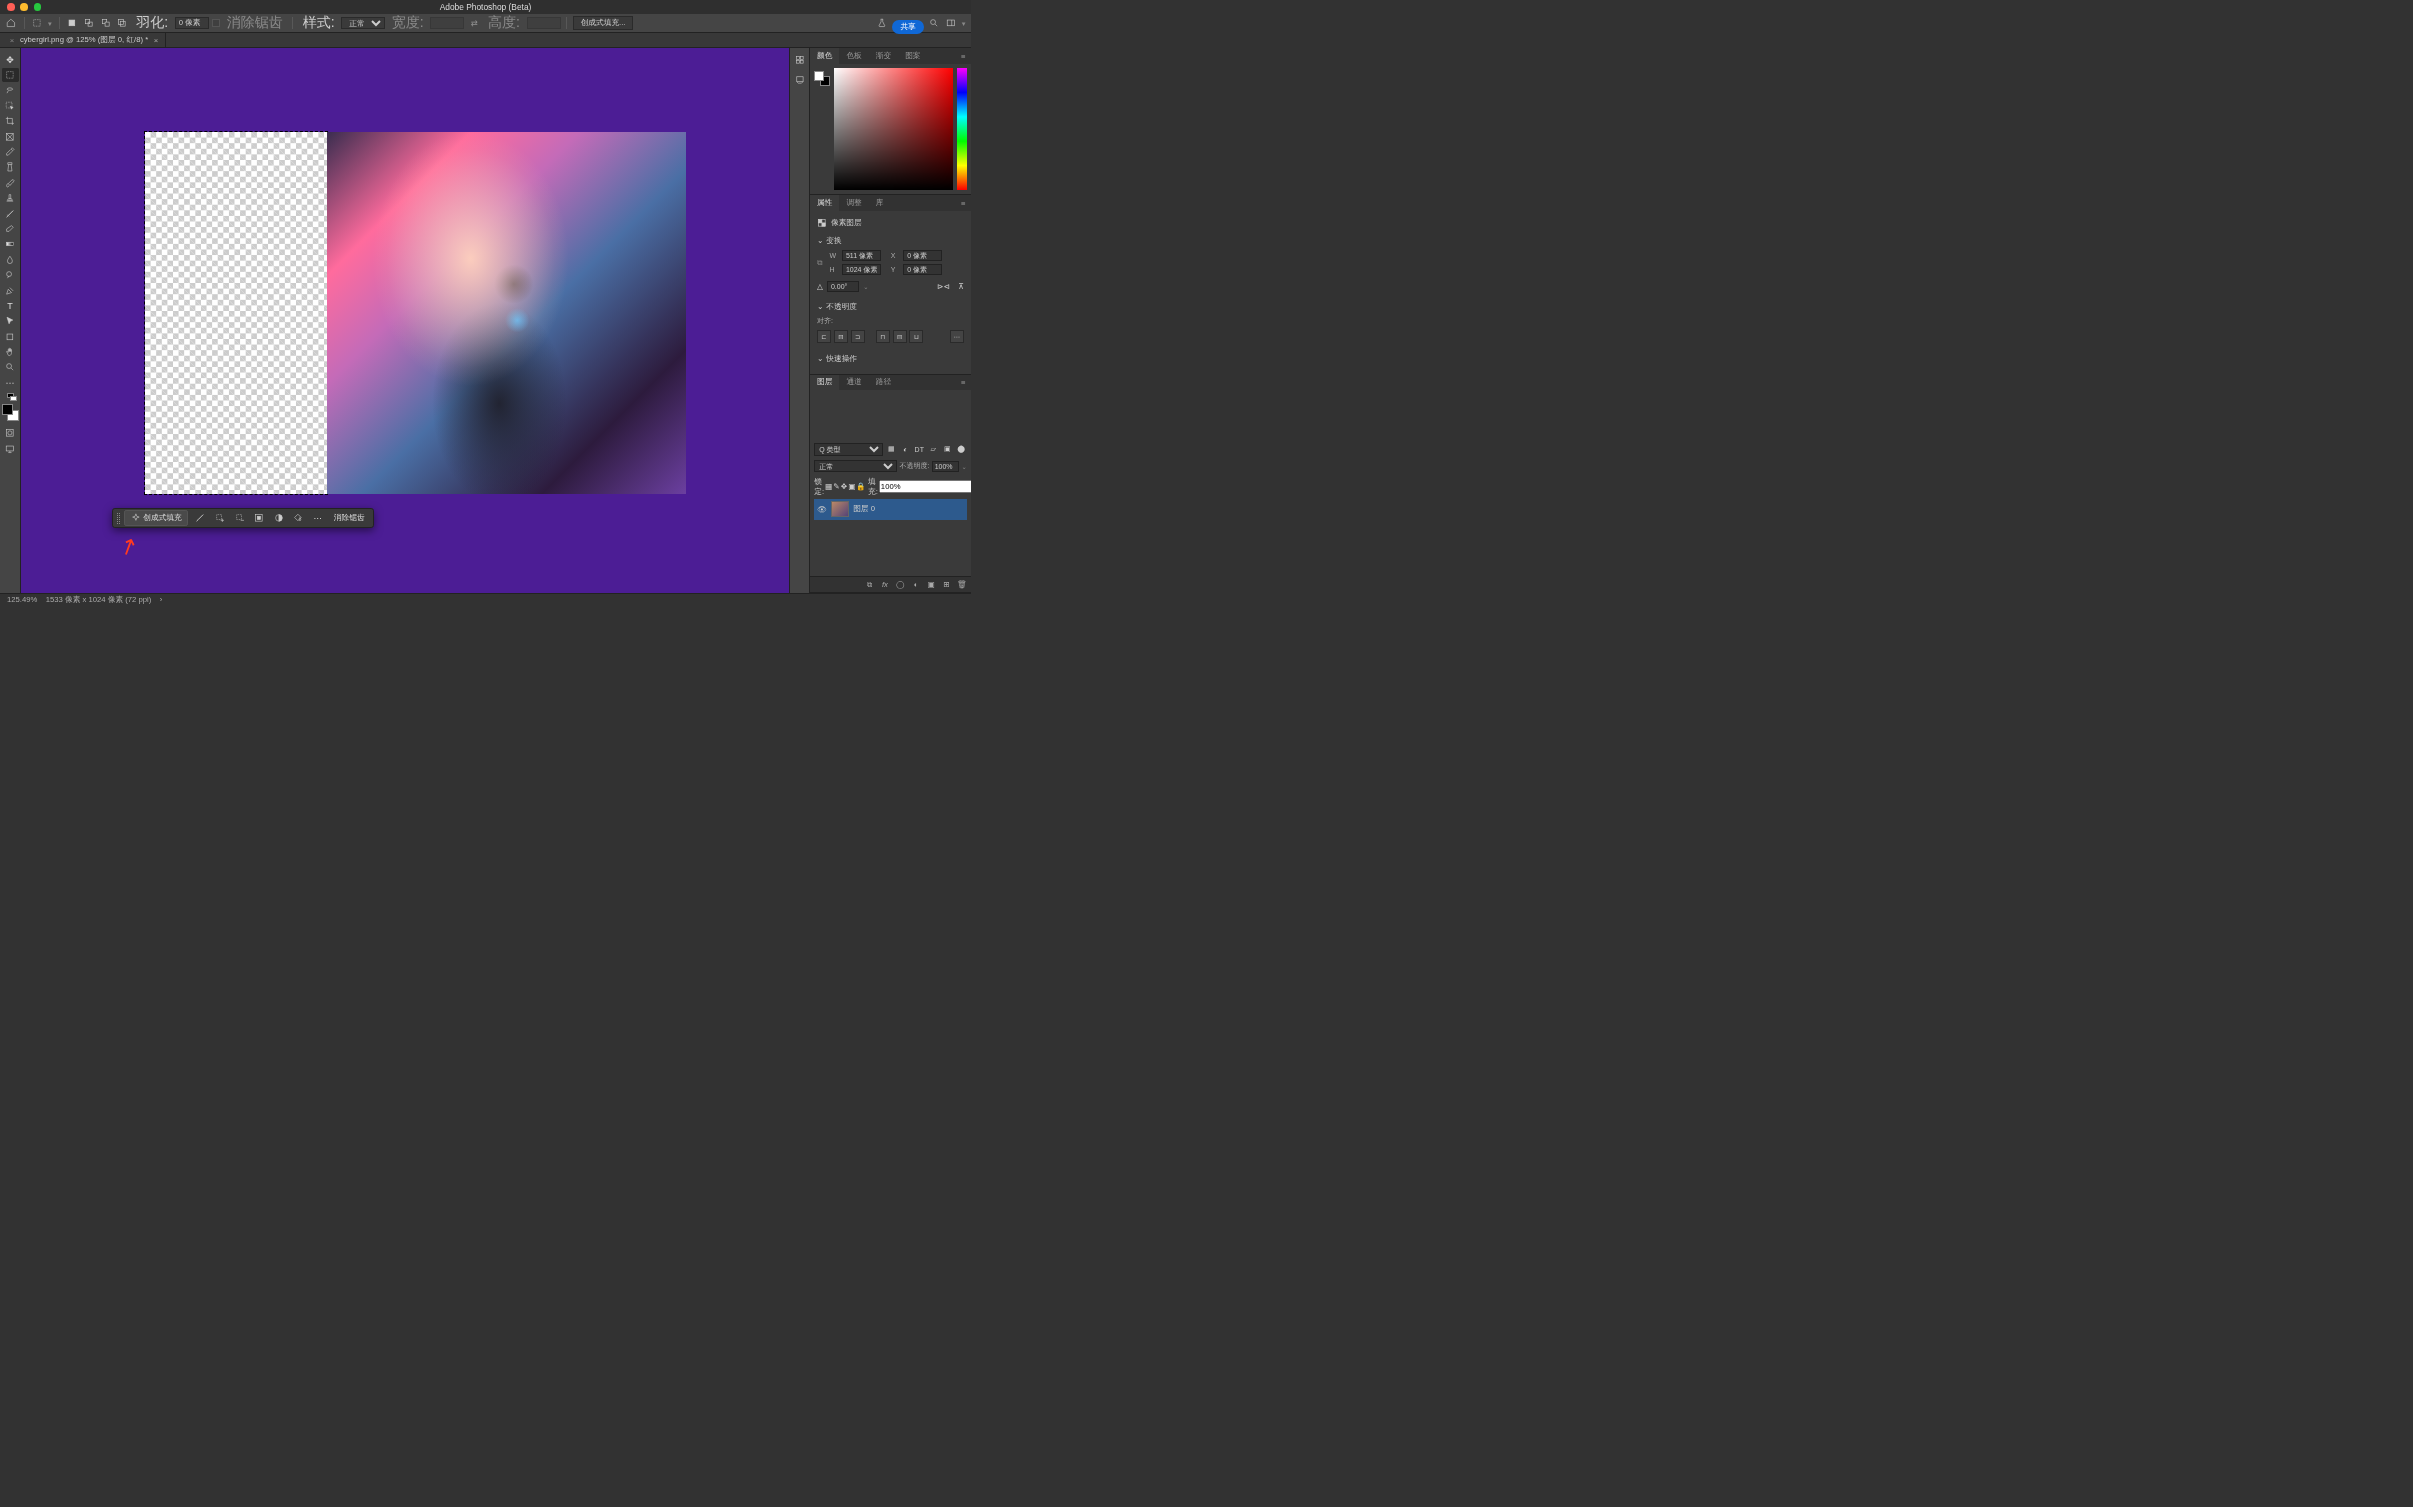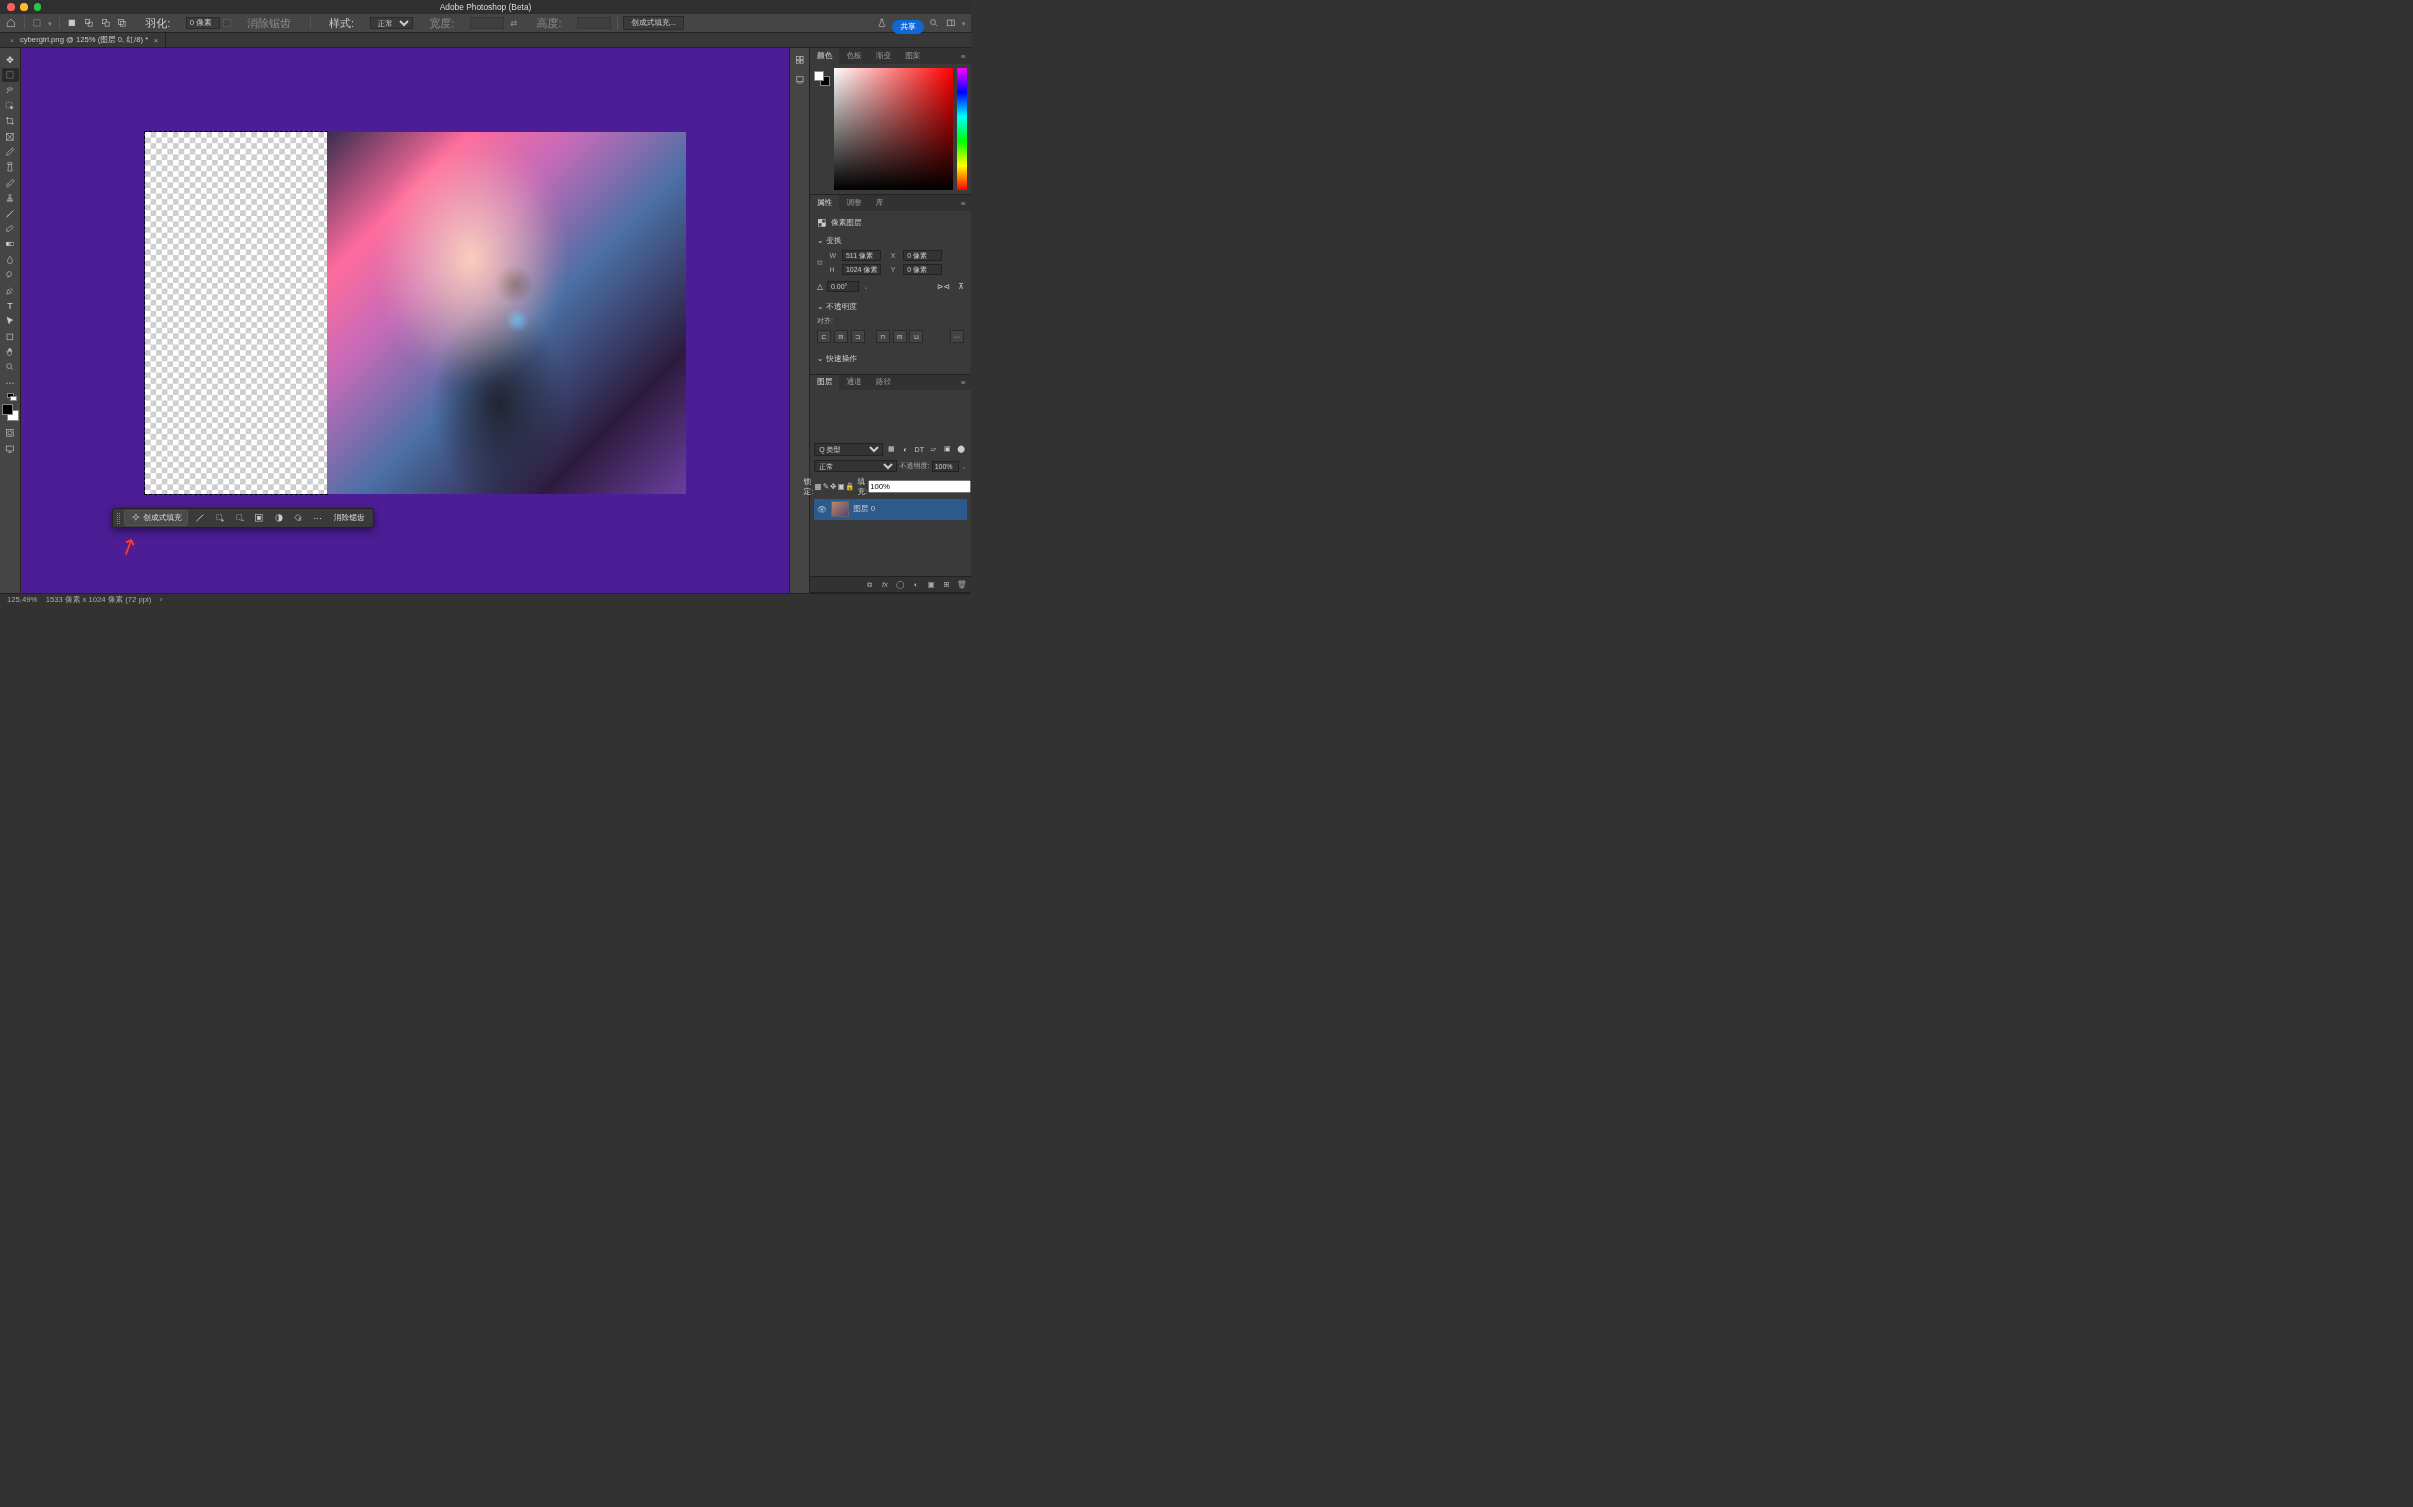--- a/index.html
+++ b/index.html
@@ -9,21 +9,21 @@
 .titlebar { height:14px; background:#2f2f2f; display:flex; align-items:center; position:relative; }
 .traffic { display:flex; gap:5.6px; padding-left:7px; }
 .tlight { width:7.7px; height:7.7px; border-radius:50%; }
 .tl-red { background:#ff5f56; } .tl-yel { background:#ffbd2e; } .tl-grn { background:#27c93f; }
 .app-title { position:absolute; left:50%; transform:translateX(-50%); color:#ddd; font-size:8.4px; }
 
 
 .optbar { height:19px; background:#454545; border-bottom:0.7px solid #222; display:flex; align-items:center; padding:0 4.2px; gap:2.8px; }
 .optbar .ico { width:14px; height:14px; display:flex; align-items:center; justify-content:center; color:#ddd; font-size:8.4px; }
 .optbar .sep { width:0.7px; height:12.6px; background:#585858; margin:0 2.8px; }
-.optbar .lbl { font-size:11px; color:#ccc; margin:0 13px; }
+.optbar .lbl { font-size:14px; color:#ccc; margin:0 4px; }
 .optbar input[type=text] { background:#3a3a3a; border:0.7px solid #2a2a2a; color:#ccc; height:12.6px; width:34px; padding:0 2.8px; font-size:7.7px; }
 .optbar select { background:#3a3a3a; border:0.7px solid #2a2a2a; color:#ccc; height:12.6px; font-size:7.7px; padding:0 2.8px; }
 .optbar .chk { width:8.4px; height:8.4px; border:0.7px solid #666; background:#3a3a3a; }
 .optbar .btn { background:#3a3a3a; border:0.7px solid #2a2a2a; padding:1.4px 7px; color:#ccc; font-size:7.7px; }
 .optbar .spacer { flex:1; }
 .share-btn { background:#1068d6; color:#fff; border-radius:8.4px; padding:2.1px 8.4px; font-size:7.7px;margin-top:8px; }
 
 
 .doctabs { height:15.4px; background:#383838; border-bottom:0.7px solid #222; display:flex; align-items:center; }
 .doctab { padding:0 7px 0 9.8px; height:100%; display:flex; align-items:center; gap:5.6px; border-right:0.7px solid #222; font-size:7.7px; color:#ccc; }
@@ -83,21 +83,21 @@
 
 
 .layers-body { padding:2.8px 4.2px; font-size:7.7px; color:#ccc; flex:1; display:flex; flex-direction:column;margin-top:48px; }
 .layer-filter { display:flex; gap:2.8px; align-items:center; padding:2.1px 0; }
 .layer-filter select { background:#333; border:0.7px solid #222; color:#ccc; font-size:7px; height:12.6px; flex:1; }
 .layer-filter .fico { width:11.2px; height:11.2px; display:flex; align-items:center; justify-content:center; font-size:7px; }
 .layer-row2 { display:flex; gap:2.8px; align-items:center; padding:2.1px 0; }
 .layer-row2 select { background:#333; border:0.7px solid #222; color:#ccc; font-size:7px; height:12.6px; }
 .layer-row2 .lab { font-size:7px; color:#aaa; }
 .layer-row2 input { background:#333; border:0.7px solid #222; color:#ccc; width:26.5px; height:11.2px; font-size:7px; padding:0 1.4px; }
-.lock-row { display:flex; gap:1px; align-items:center; padding:2.1px 0; font-size:7px;justify-content:center; }
+.lock-row { display:flex; gap:1px; align-items:center; padding:2.1px 0; font-size:7px; }
 .lock-row .lico { width:9.8px; height:9.8px; display:flex; align-items:center; justify-content:center; }
 .layer-list { flex:1; background:#3a3a3a; }
 .layer-item { display:flex; align-items:center; gap:4.2px; padding:2.8px; background:#2d5a8d; }
 .layer-item .eye { width:9.8px; }
 .layer-item .thumb { width:18px; height:15.4px; background:linear-gradient(135deg,#b86,#547); border:0.7px solid #666; }
 .layer-foot { height:15.4px; border-top:0.7px solid #222; display:flex; align-items:center; justify-content:flex-end; gap:5.6px; padding:0 4.2px; background:#323232; }
 .layer-foot .fi { width:9.8px; height:9.8px; font-size:7.7px; color:#aaa; display:flex; align-items:center; justify-content:center; }
 
 .statusbar { height:13.3px; background:#323232; border-top:0.7px solid #222; display:flex; align-items:center; padding:0 7px; gap:8.4px; color:#aaa; font-size:7.7px; }
 

